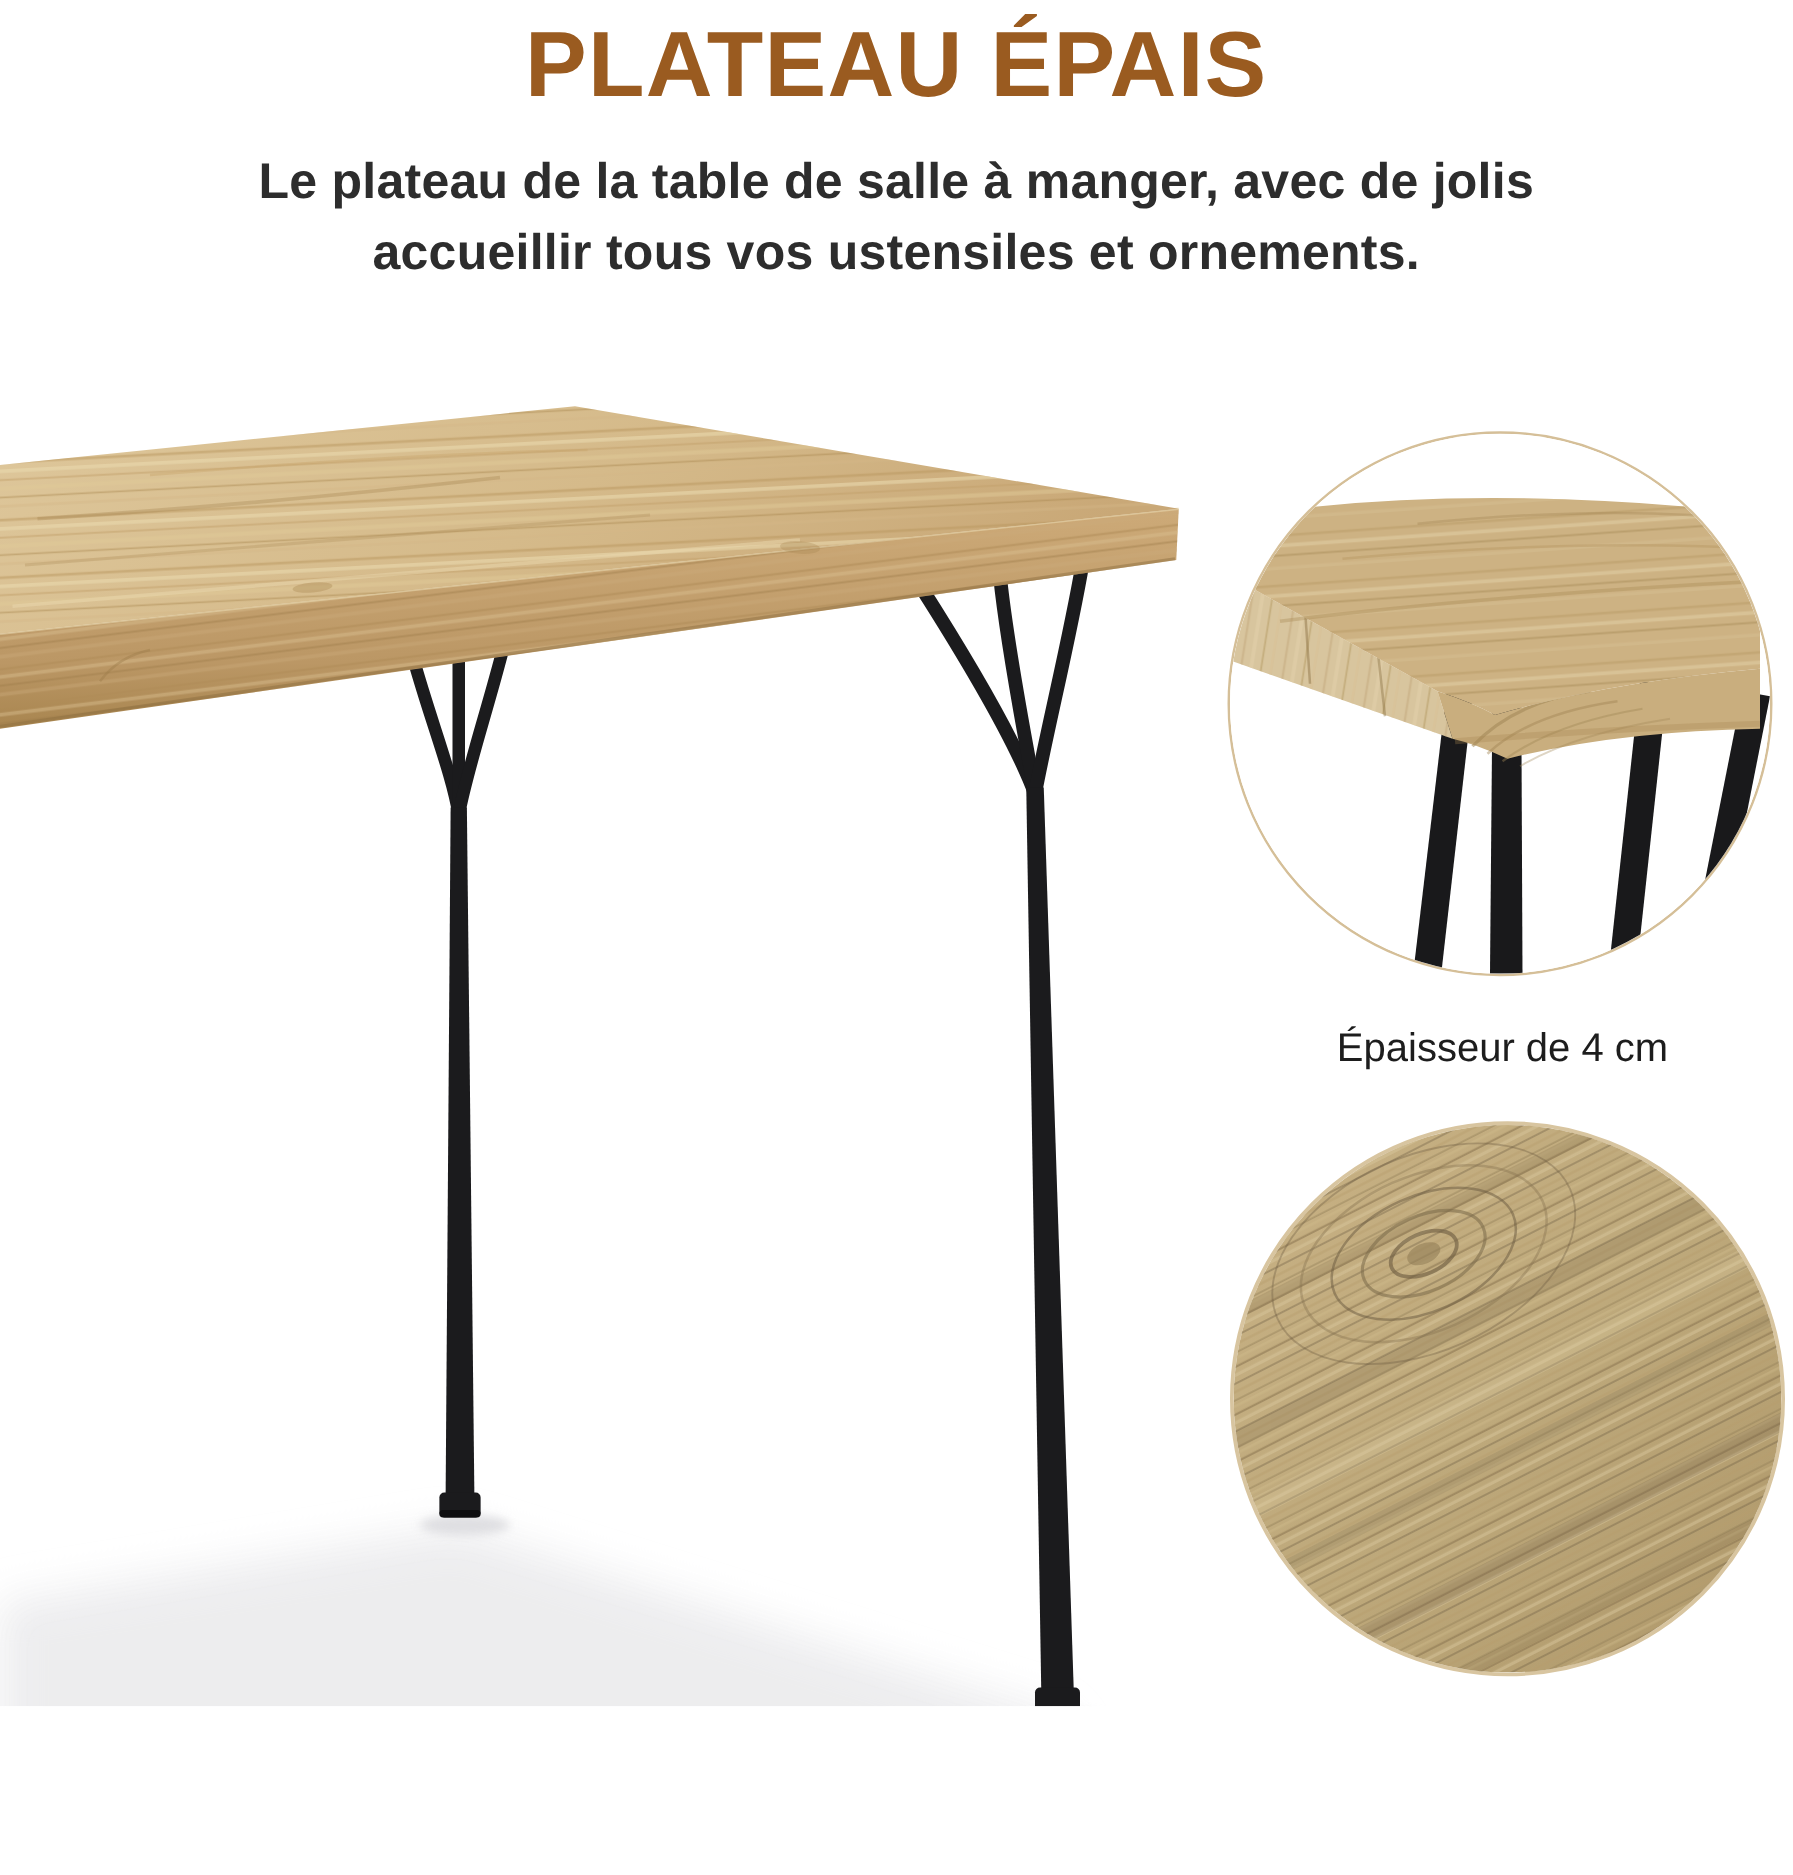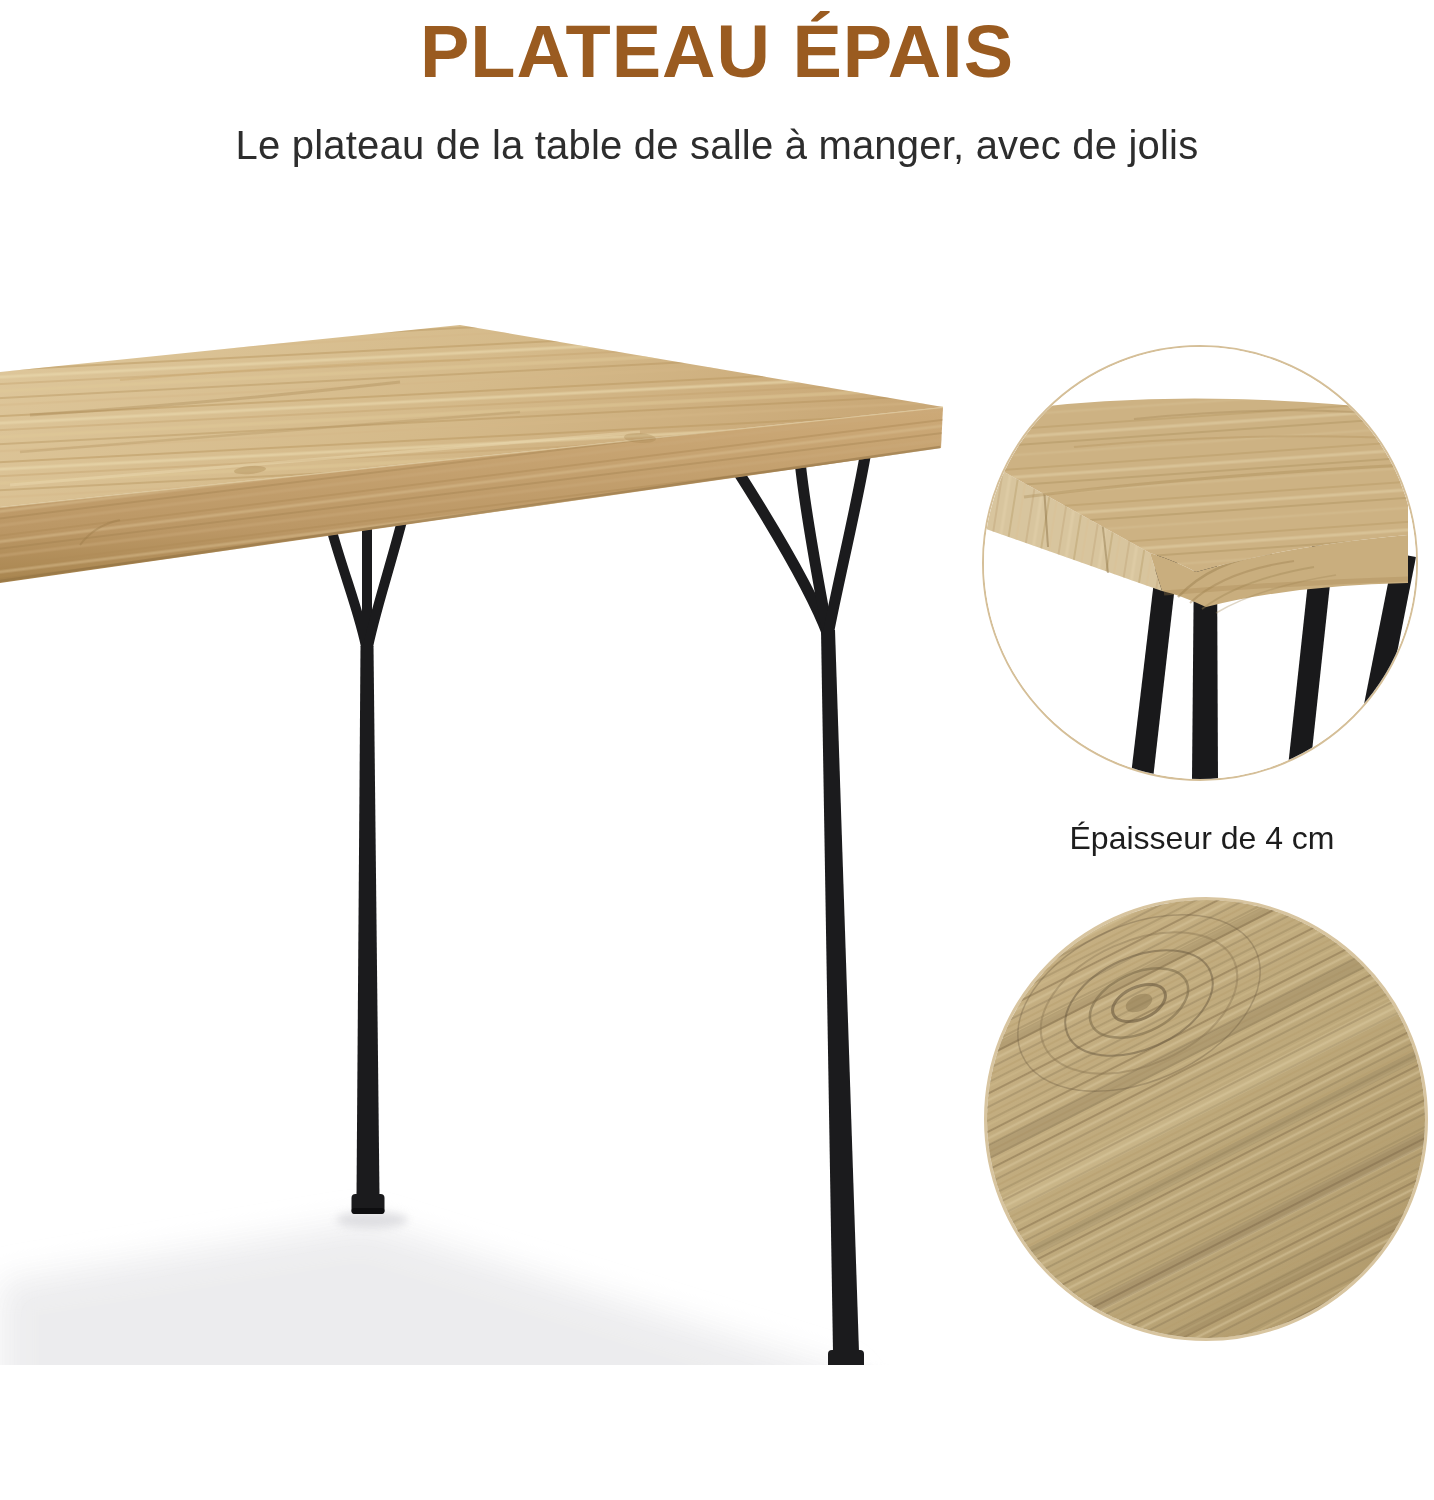--- a/index.html
+++ b/index.html
@@ -6,41 +6,42 @@
   .stage{
     position:relative;width:1434px;height:1365px;background:#ffffff;
     font-family:"Liberation Sans", sans-serif;overflow:hidden;
   }
   .page-title{
     position:absolute;top:10px;left:0;width:100%;text-align:center;
     font-size:74px;line-height:84px;font-weight:700;letter-spacing:1px;color:#9A5B20;
   }
   .description{
     position:absolute;top:117px;left:0;width:100%;text-align:center;
-    font-size:40px;line-height:57px;color:#2D2D2D;letter-spacing:0.2px;
+    font-size:40px;line-height:57px;color:#2D2D2D;letter-spacing:0.2px;font-weight:bold;
   }
   .photo-main{position:absolute;left:0;top:320px;}
   .detail-circle{
     position:absolute;border-radius:50%;overflow:hidden;background:#ffffff;box-sizing:content-box;
   }
   .c1{left:982px;top:345px;width:432px;height:432px;border:2px solid #D5BF98;}
   .c2{left:984px;top:897px;width:438px;height:438px;border:3px solid #D8C5A0;}
   .caption{position:absolute;text-align:center;font-size:32px;line-height:56px;color:#1D1D1D;}
   .cap1{left:984px;top:810px;width:436px;}
   .cap2{left:984px;top:1366px;width:444px;}
 </style>
 </head>
 <body>
 
 <div class="stage">
 
   <div class="page-title">PLATEAU ÉPAIS</div>
 
   <div class="description">
     <div>Le plateau de la table de salle à manger, avec de jolis</div>
+    <div>accueillir tous vos ustensiles et ornements.</div>
   </div>
 
   <svg class="photo-main" width="960" height="1180" viewBox="0 0 960 1180">
     <defs>
       <linearGradient id="woodTop" x1="0" y1="0" x2="1" y2="0.25">
         <stop offset="0" stop-color="#DEC79B"></stop>
         <stop offset="0.55" stop-color="#D5BA8A"></stop>
         <stop offset="1" stop-color="#C9A877"></stop>
       </linearGradient>
       <linearGradient id="edgeGrad" x1="0" y1="0" x2="0" y2="1">

